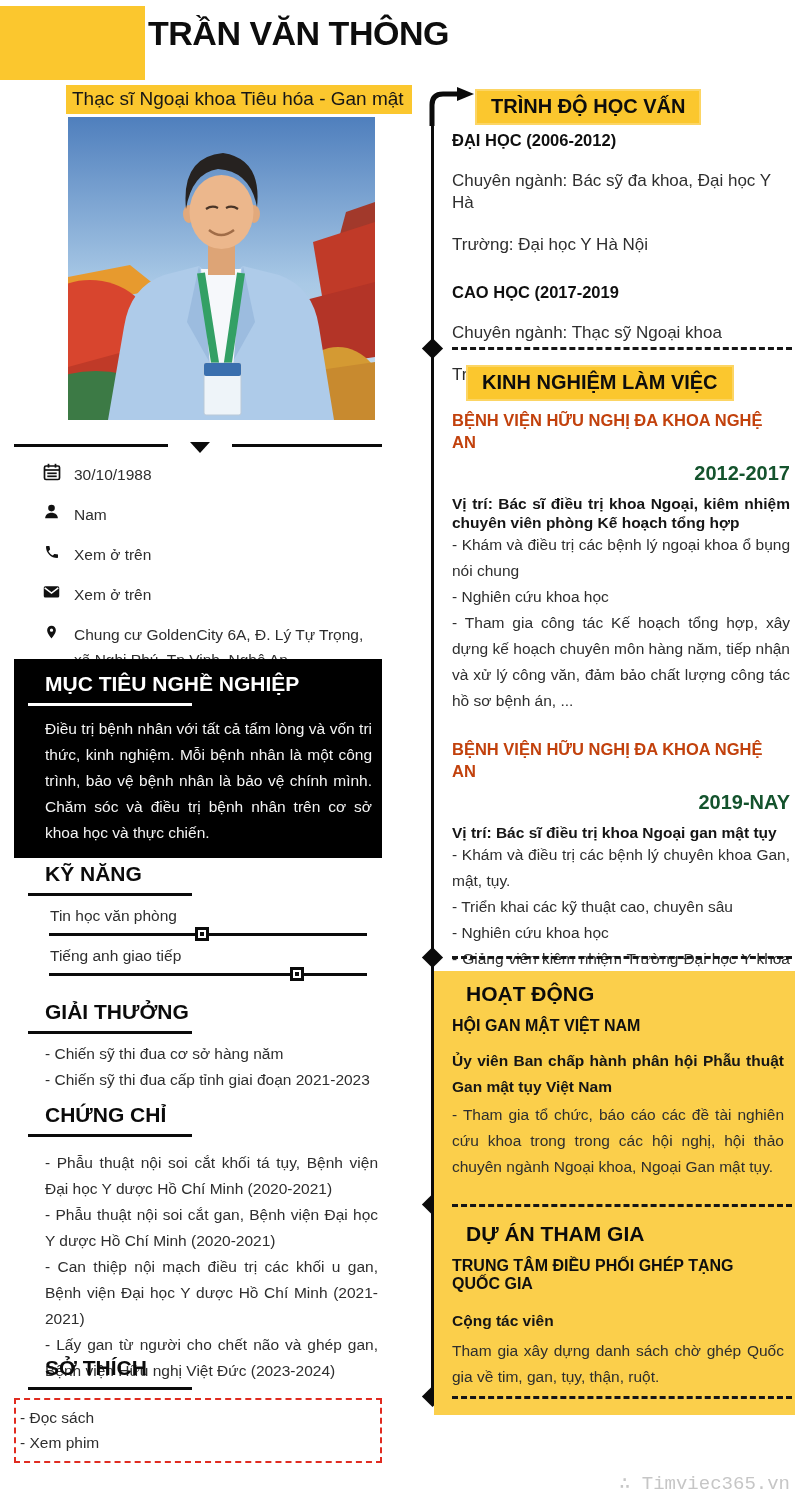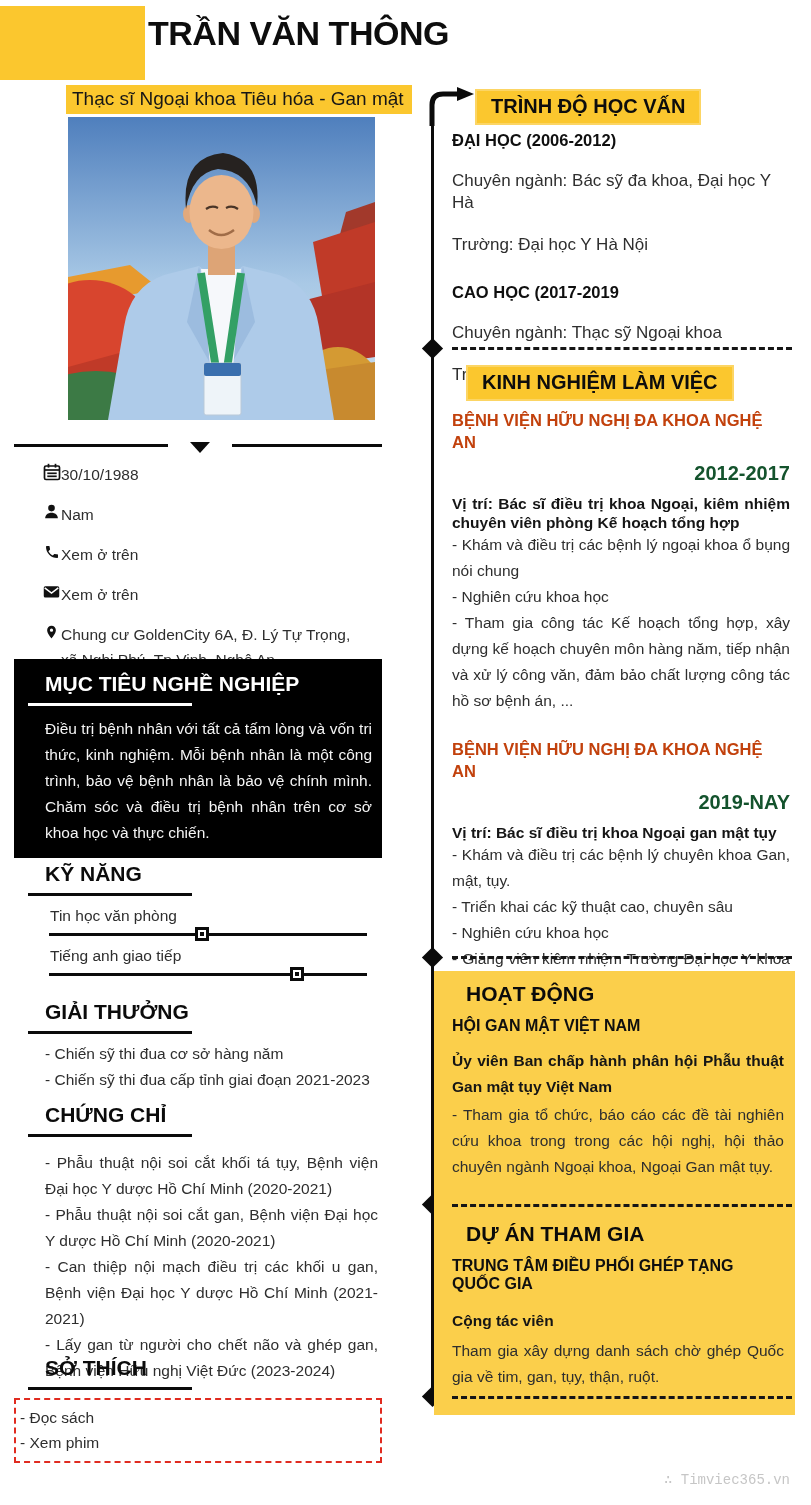--- a/index.html
+++ b/index.html
@@ -26,21 +26,21 @@
   .contact { position:absolute; left:14px; top:444px; width:368px; }
   .divider { position:relative; height:3px; background:#0b0b0b; }
   .divider .notch { position:absolute; left:154px; top:-3px; width:64px; height:9px; background:#ffffff; }
   .tri-down { position:absolute; left:22px; top:1px; width:0; height:0;
     border-left:10px solid transparent; border-right:10px solid transparent; border-top:11px solid #0b0b0b; }
   .tri-up { position:absolute; left:22px; top:-4px; width:0; height:0;
     border-left:10px solid transparent; border-right:10px solid transparent; border-bottom:11px solid #0b0b0b; }
   .c-row { display:flex; align-items:flex-start; margin:15px 0 0 28px; }
   .c-row:first-of-type { margin-top:14px; }
   .c-ico { width:19px; height:19px; flex:0 0 19px; display:flex; align-items:center; justify-content:center; }
-  .c-txt { font-size:15.5px; color:#2e2e2e; line-height:25px; }
+  .c-txt { margin-left:13px; font-size:15.5px; color:#2e2e2e; line-height:25px; }
   .contact .divider.bottom { margin-top:14px; }
   
   .sec-h { font-size:21px; font-weight:800; color:#0b0b0b; padding-left:31px; white-space:nowrap; }
   .sec-u { width:164px; height:3px; background:#0b0b0b; margin:7px 0 0 14px; }
   
   .objective { position:absolute; left:14px; top:659px; width:368px; background:#000;
     color:#fff; padding:13px 10px 12px 0; }
   .objective .sec-h { color:#fff; }
   .objective .sec-u { background:#fff; }
   .objective p { margin:10px 0 0 31px; font-size:15.5px; line-height:26px; text-align:justify; color:#f4f4f4; }
@@ -86,21 +86,21 @@
   .panel { position:absolute; left:434px; top:971px; width:361px; height:444px; background:#FBCF4B; }
   .panel-block { position:absolute; left:452px; width:332px; }
   .panel-h { font-size:21px; font-weight:800; color:#0b0b0b; padding-left:14px; }
   .panel-org { margin-top:11px; font-size:16px; font-weight:800; color:#0f0f0f; }
   .panel-role { margin-top:13px; font-size:15.5px; font-weight:700; color:#151515; line-height:26px; text-align:justify; }
   .panel-desc { margin-top:2px; font-size:15.5px; line-height:26px; color:#2e2e2e; text-align:justify; }
   .act-block { top:982px; }
   .proj-block { top:1222px; }
   
   .watermark { position:absolute; left:590px; top:1471px; width:200px; text-align:right;
-    font-family:"Liberation Mono","DejaVu Sans Mono",monospace; font-size:14px; color:#c6c6c6; }
+    font-family:"Liberation Mono","DejaVu Sans Mono",monospace; font-size:19px; color:#c6c6c6; }
 </style>
 </head>
 <body>
 
 <div class="page">
 
   <div class="top-block"></div>
   <h1 class="name">TRẦN VĂN THÔNG</h1>
   <div class="subtitle-chip">Thạc sĩ Ngoại khoa Tiêu hóa - Gan mật</div>
 

